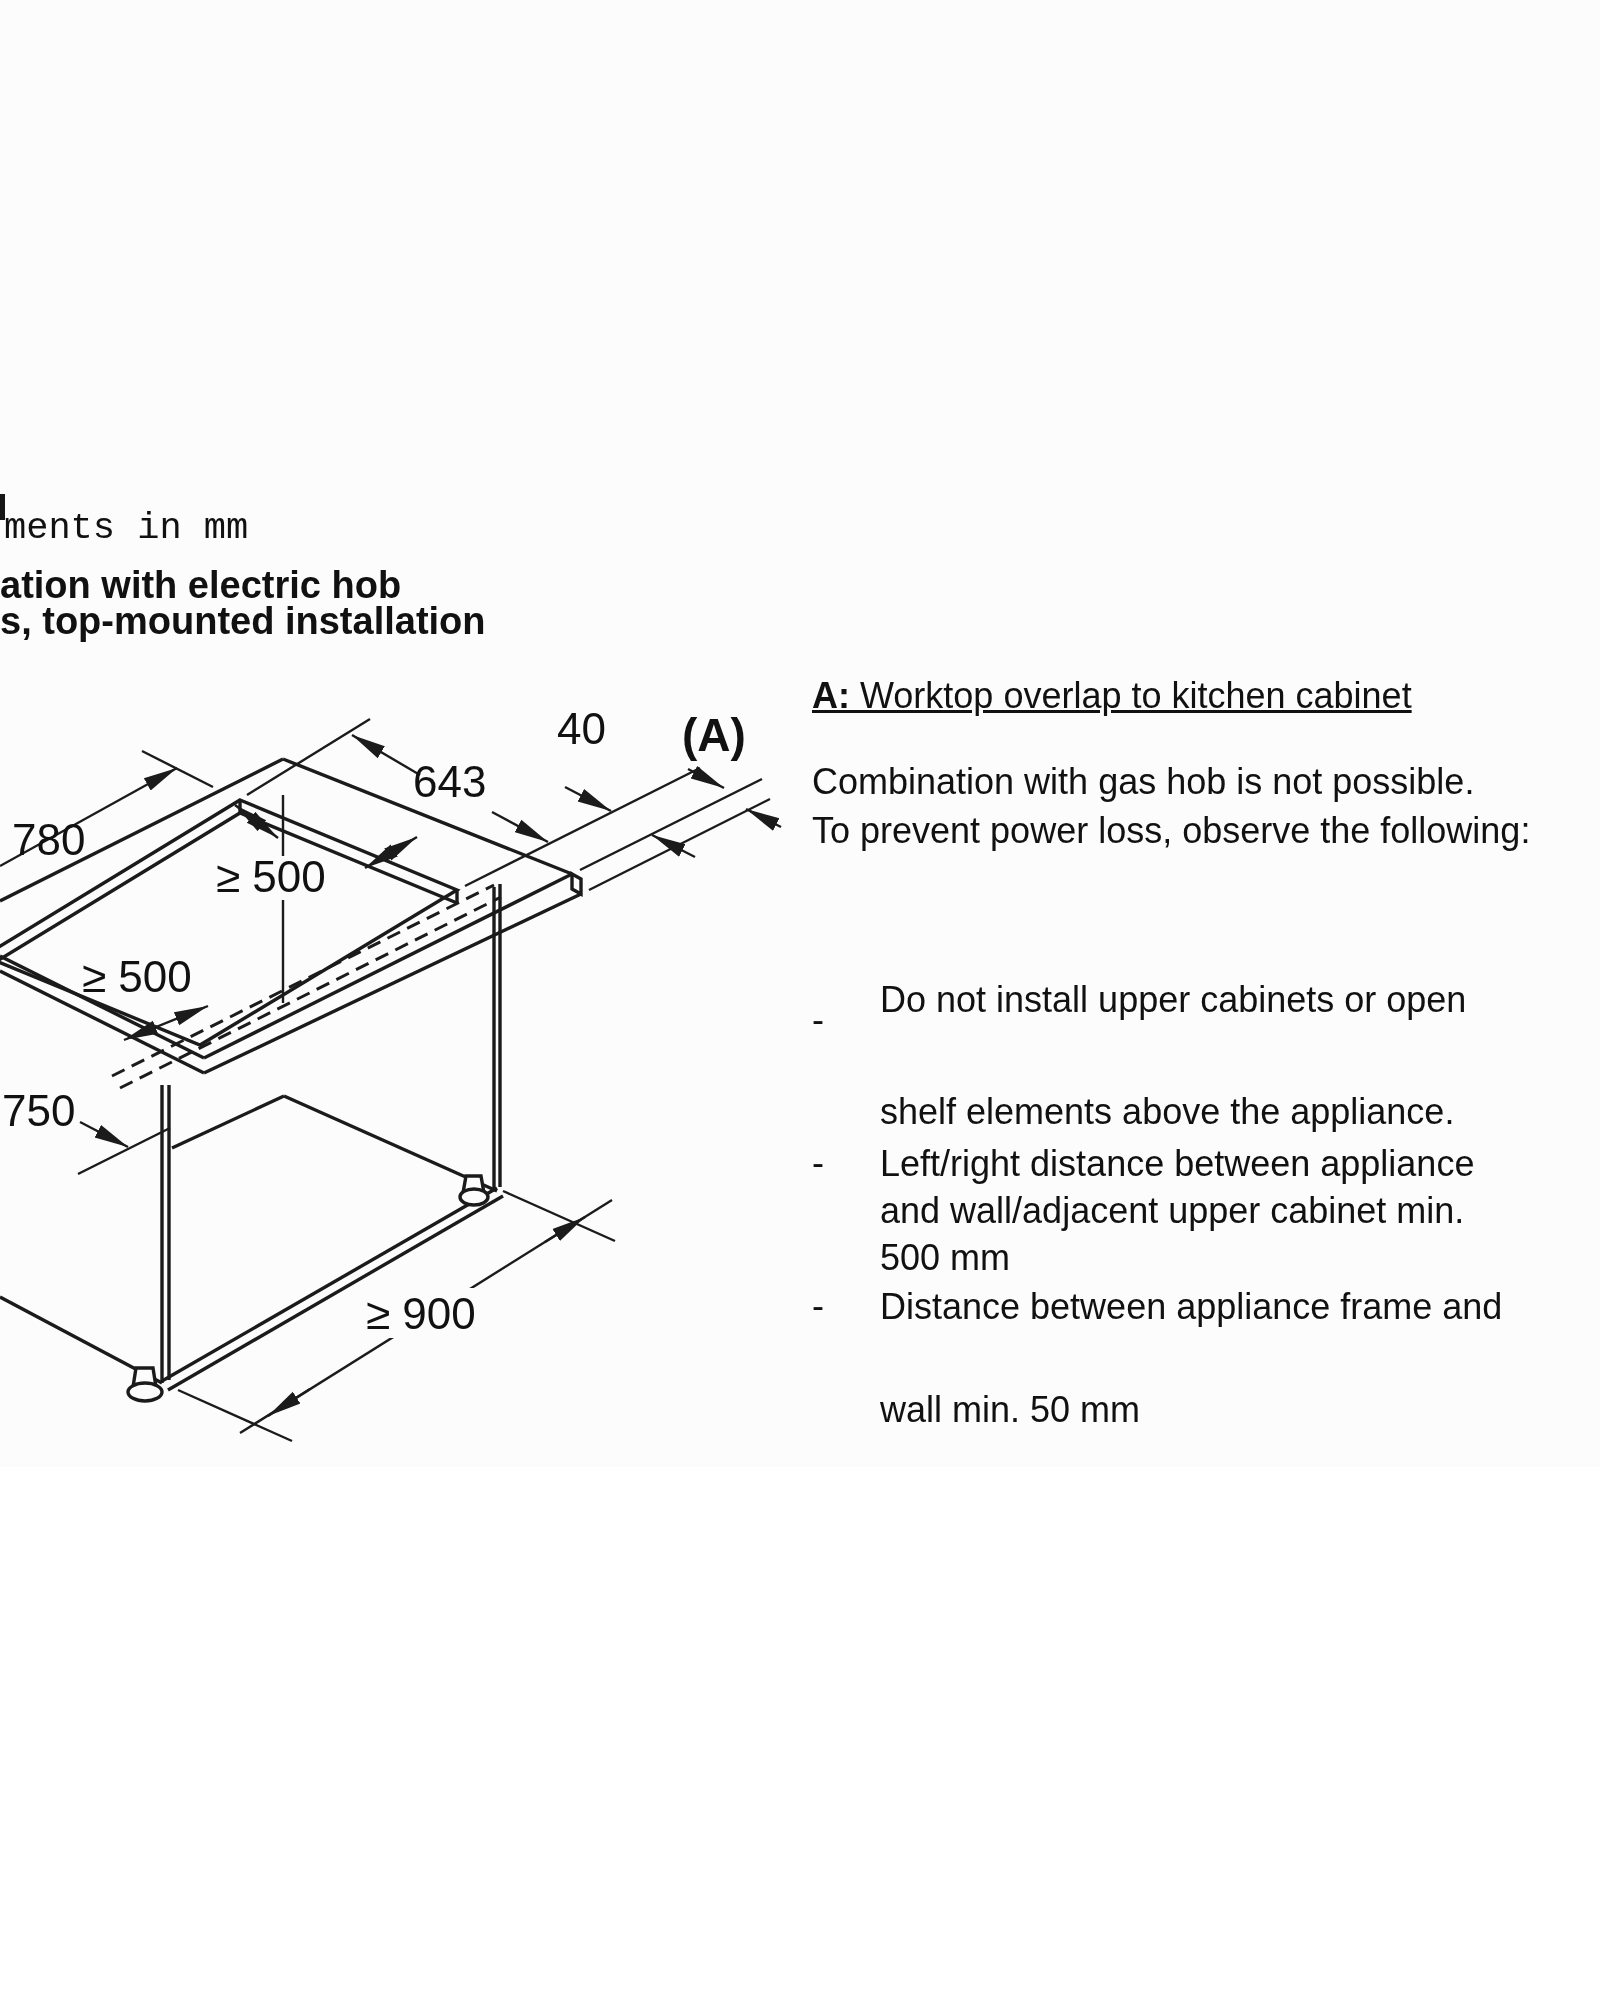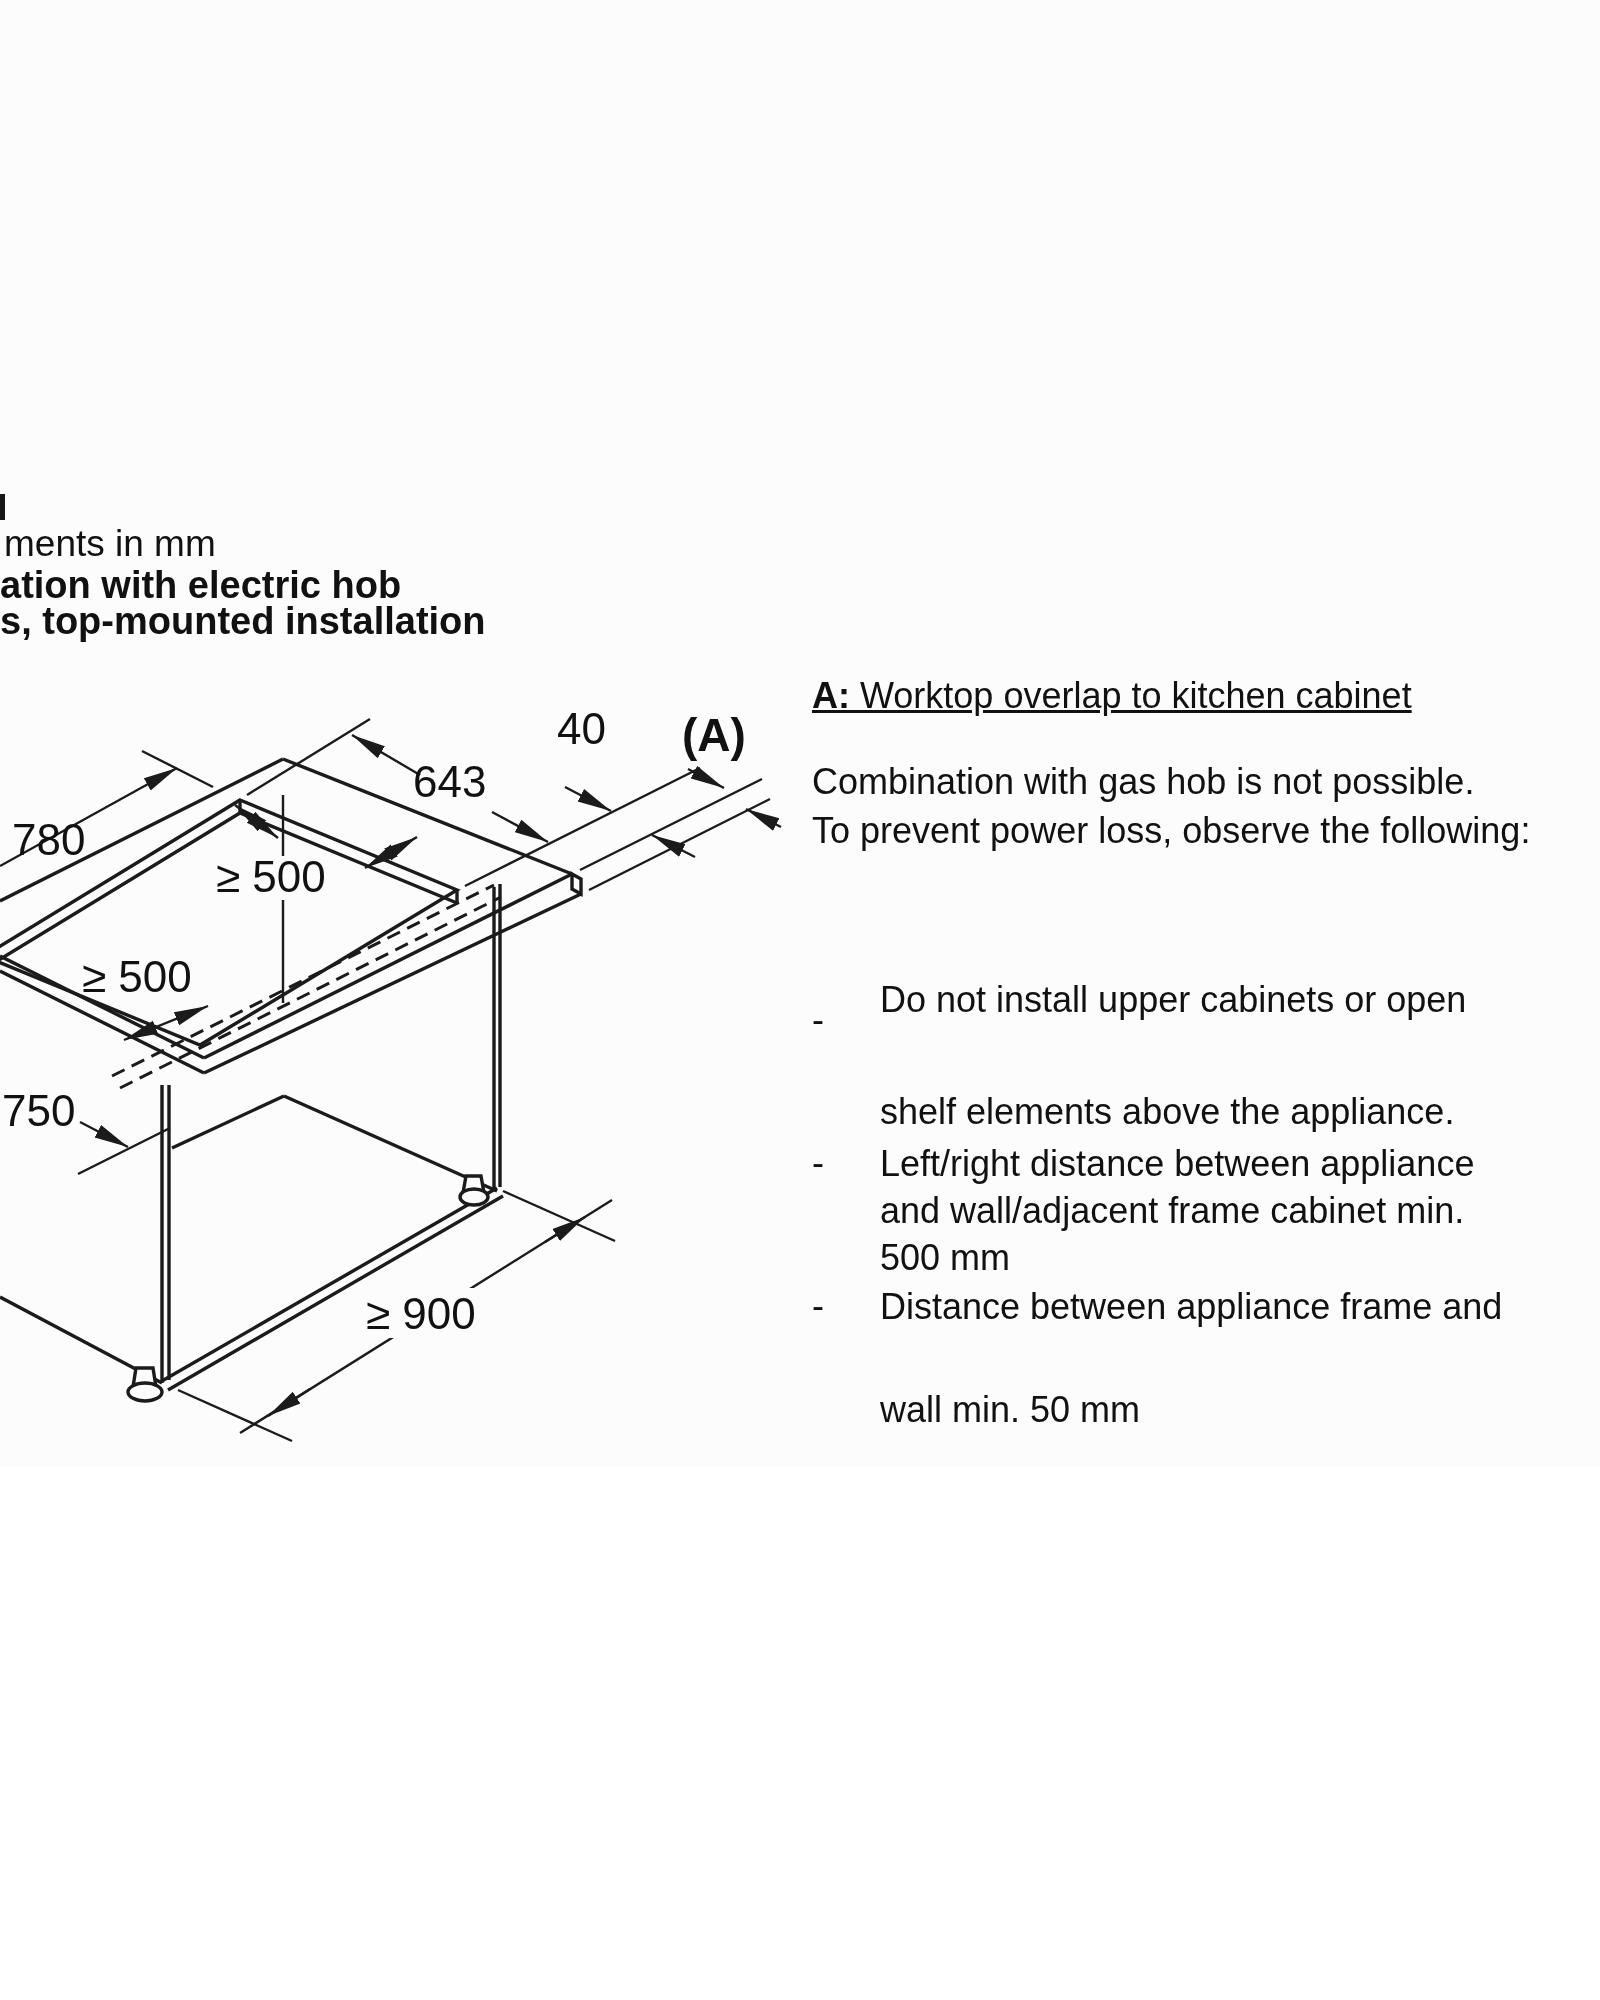--- a/index.html
+++ b/index.html
@@ -9,21 +9,21 @@
     font-family:"Liberation Sans", sans-serif;
     color:#111;
   }
   .page-upper{position:absolute;left:0;top:0;width:1600px;height:1467px;background:#fcfcfc;}
   .page-lower{position:absolute;left:0;top:1467px;width:1600px;height:533px;background:#ffffff;}
   .scan-sliver{position:absolute;left:0;top:494px;width:5px;height:26px;background:#161616;}
 
   
   .heading{position:absolute;left:0;top:0;}
   .h-line{position:absolute;white-space:nowrap;}
-  .h1{left:4px;top:523px;font-size:37px;font-weight:400;}
+  .h1{left:4px;top:507px;font-size:37px;font-weight:400;font-family:Liberation Mono, monospace;}
   .h2{left:0px;top:564px;font-size:38px;font-weight:700;}
   .h3{left:0px;top:600px;font-size:38px;font-weight:700;}
 
   
   svg.diagram{position:absolute;left:0;top:0;}
   .dline{stroke:#1b1b1b;fill:none;}
   .main{stroke-width:3.4px;}
   .thin{stroke-width:2.4px;}
   .dash{stroke-width:3px;stroke-dasharray:14 8;}
   .dimtext{font-family:"Liberation Sans",sans-serif;font-size:44px;fill:#111;}
@@ -149,19 +149,19 @@
   </div>
   <div class="rline" style="top:760px;left:0;">Combination with gas hob is not possible.</div>
   <div class="rline" style="top:809px;left:0;">To prevent power loss, observe the following:</div>
 
   <div class="bullet-dash" style="top:999px;">-</div>
   <div class="rline bt" style="top:978px;">Do not install upper cabinets or open</div>
   <div class="rline bt" style="top:1046px;margin-top:44px;">shelf elements above the appliance.</div>
 
   <div class="bullet-dash" style="top:1142px;">-</div>
   <div class="rline bt" style="top:1142px;">Left/right distance between appliance</div>
-  <div class="rline bt" style="top:1189px;">and wall/adjacent frame cabinet min.</div>
+  <div class="rline bt" style="top:1189px;">and wall/adjacent upper cabinet min.</div>
   <div class="rline bt" style="top:1236px;">500 mm</div>
 
   <div class="bullet-dash" style="top:1285px;">-</div>
   <div class="rline bt" style="top:1285px;">Distance between appliance frame and</div>
   <div class="rline bt" style="top:1388px;">wall min. 50 mm</div>
 </div>
 
 </body></html>

